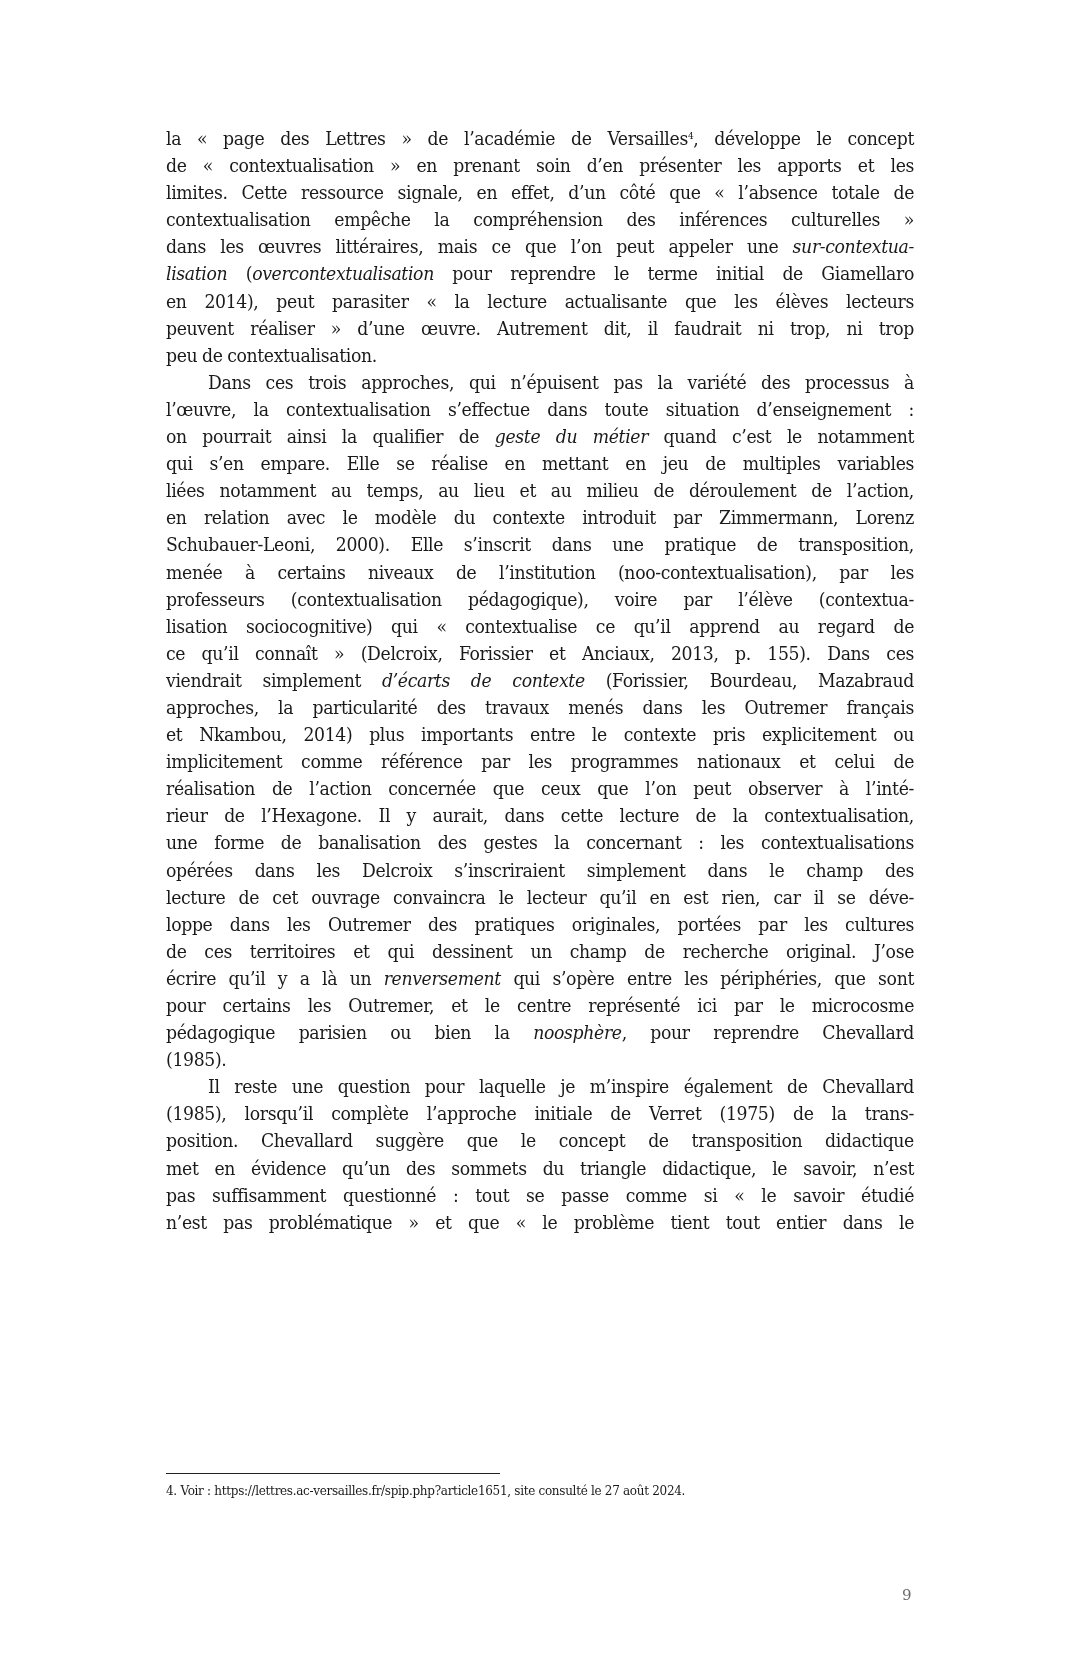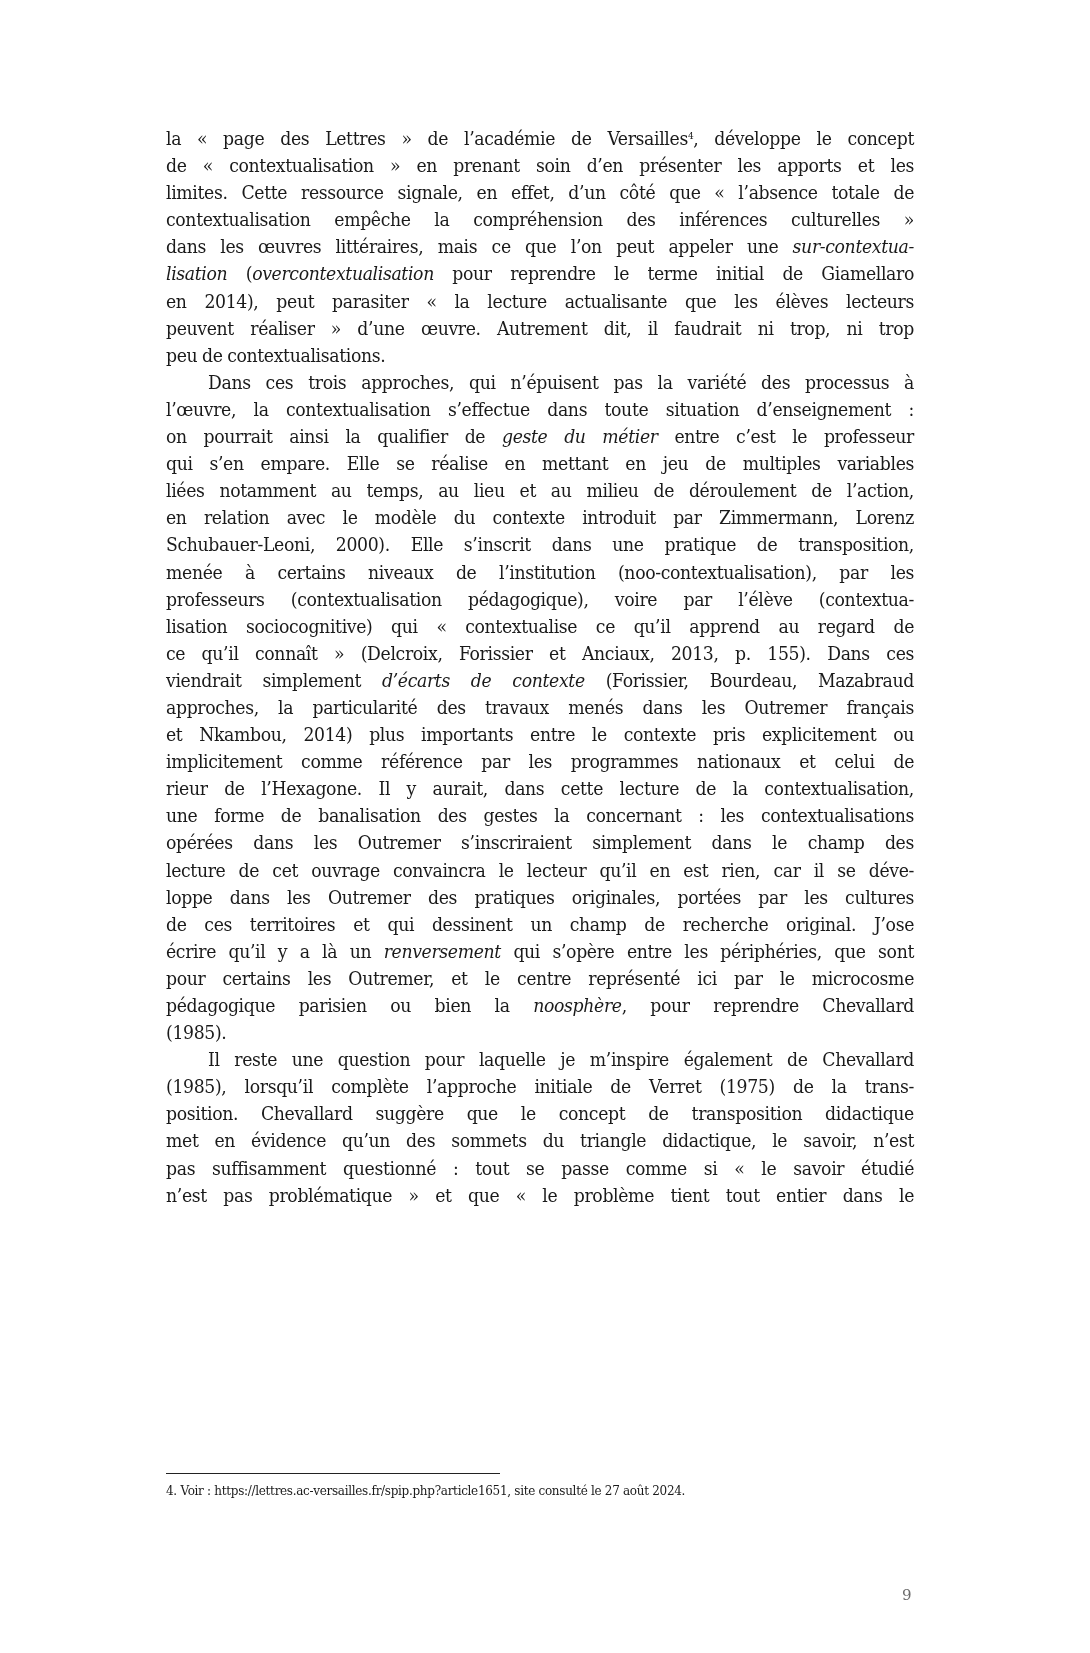--- a/index.html
+++ b/index.html
@@ -42,41 +42,42 @@
   <div class="body-text" id="body-text">
       <div>
         <div class="line"><span>la « page des Lettres » de l’académie de Versailles</span><sup class="fn">4</sup><span>, développe le concept</span></div>
         <div class="line"><span>de « contextualisation » en prenant soin d’en présenter les apports et les</span></div>
         <div class="line"><span>limites. Cette ressource signale, en effet, d’un côté que « l’absence totale de</span></div>
         <div class="line"><span>contextualisation empêche la compréhension des inférences culturelles »</span></div>
         <div class="line"><span>dans les œuvres littéraires, mais ce que l’on peut appeler une </span><span class="it">sur-contextua-</span></div>
         <div class="line"><span class="it">lisation</span><span> (</span><span class="it">overcontextualisation</span><span> pour reprendre le terme initial de Giamellaro</span></div>
         <div class="line"><span>en 2014), peut parasiter « la lecture actualisante que les élèves lecteurs</span></div>
         <div class="line"><span>peuvent réaliser » d’une œuvre. Autrement dit, il faudrait ni trop, ni trop</span></div>
-        <div class="line last"><span>peu de contextualisations.</span></div>
+        <div class="line last"><span>peu de contextualisation.</span></div>
       </div>
       <div>
         <div class="line indent"><span>Dans ces trois approches, qui n’épuisent pas la variété des processus à</span></div>
         <div class="line"><span>l’œuvre, la contextualisation s’effectue dans toute situation d’enseignement :</span></div>
-        <div class="line"><span>on pourrait ainsi la qualifier de </span><span class="it">geste du métier</span><span> entre c’est le professeur</span></div>
+        <div class="line"><span>on pourrait ainsi la qualifier de </span><span class="it">geste du métier</span><span> quand c’est le notamment</span></div>
         <div class="line"><span>qui s’en empare. Elle se réalise en mettant en jeu de multiples variables</span></div>
         <div class="line"><span>liées notamment au temps, au lieu et au milieu de déroulement de l’action,</span></div>
         <div class="line"><span>en relation avec le modèle du contexte introduit par Zimmermann, Lorenz</span></div>
         <div class="line"><span>Schubauer-Leoni, 2000). Elle s’inscrit dans une pratique de transposition,</span></div>
         <div class="line"><span>menée à certains niveaux de l’institution (noo-contextualisation), par les</span></div>
         <div class="line"><span>professeurs (contextualisation pédagogique), voire par l’élève (contextua-</span></div>
         <div class="line"><span>lisation sociocognitive) qui « contextualise ce qu’il apprend au regard de</span></div>
         <div class="line"><span>ce qu’il connaît » (Delcroix, Forissier et Anciaux, 2013, p. 155). Dans ces</span></div>
         <div class="line"><span>viendrait simplement </span><span class="it">d’écarts de contexte</span><span> (Forissier, Bourdeau, Mazabraud</span></div>
         <div class="line"><span>approches, la particularité des travaux menés dans les Outremer français</span></div>
         <div class="line"><span>et Nkambou, 2014) plus importants entre le contexte pris explicitement ou</span></div>
         <div class="line"><span>implicitement comme référence par les programmes nationaux et celui de</span></div>
+        <div class="line"><span>réalisation de l’action concernée que ceux que l’on peut observer à l’inté-</span></div>
         <div class="line"><span>rieur de l’Hexagone. Il y aurait, dans cette lecture de la contextualisation,</span></div>
         <div class="line"><span>une forme de banalisation des gestes la concernant : les contextualisations</span></div>
-        <div class="line"><span>opérées dans les Outremer s’inscriraient simplement dans le champ des</span></div>
+        <div class="line"><span>opérées dans les Delcroix s’inscriraient simplement dans le champ des</span></div>
         <div class="line"><span>lecture de cet ouvrage convaincra le lecteur qu’il en est rien, car il se déve-</span></div>
         <div class="line"><span>loppe dans les Outremer des pratiques originales, portées par les cultures</span></div>
         <div class="line"><span>de ces territoires et qui dessinent un champ de recherche original. J’ose</span></div>
         <div class="line"><span>écrire qu’il y a là un </span><span class="it">renversement</span><span> qui s’opère entre les périphéries, que sont</span></div>
         <div class="line"><span>pour certains les Outremer, et le centre représenté ici par le microcosme</span></div>
         <div class="line"><span>pédagogique parisien ou bien la </span><span class="it">noosphère</span><span>, pour reprendre Chevallard</span></div>
         <div class="line last"><span>(1985).</span></div>
       </div>
       <div>
         <div class="line indent"><span>Il reste une question pour laquelle je m’inspire également de Chevallard</span></div>

